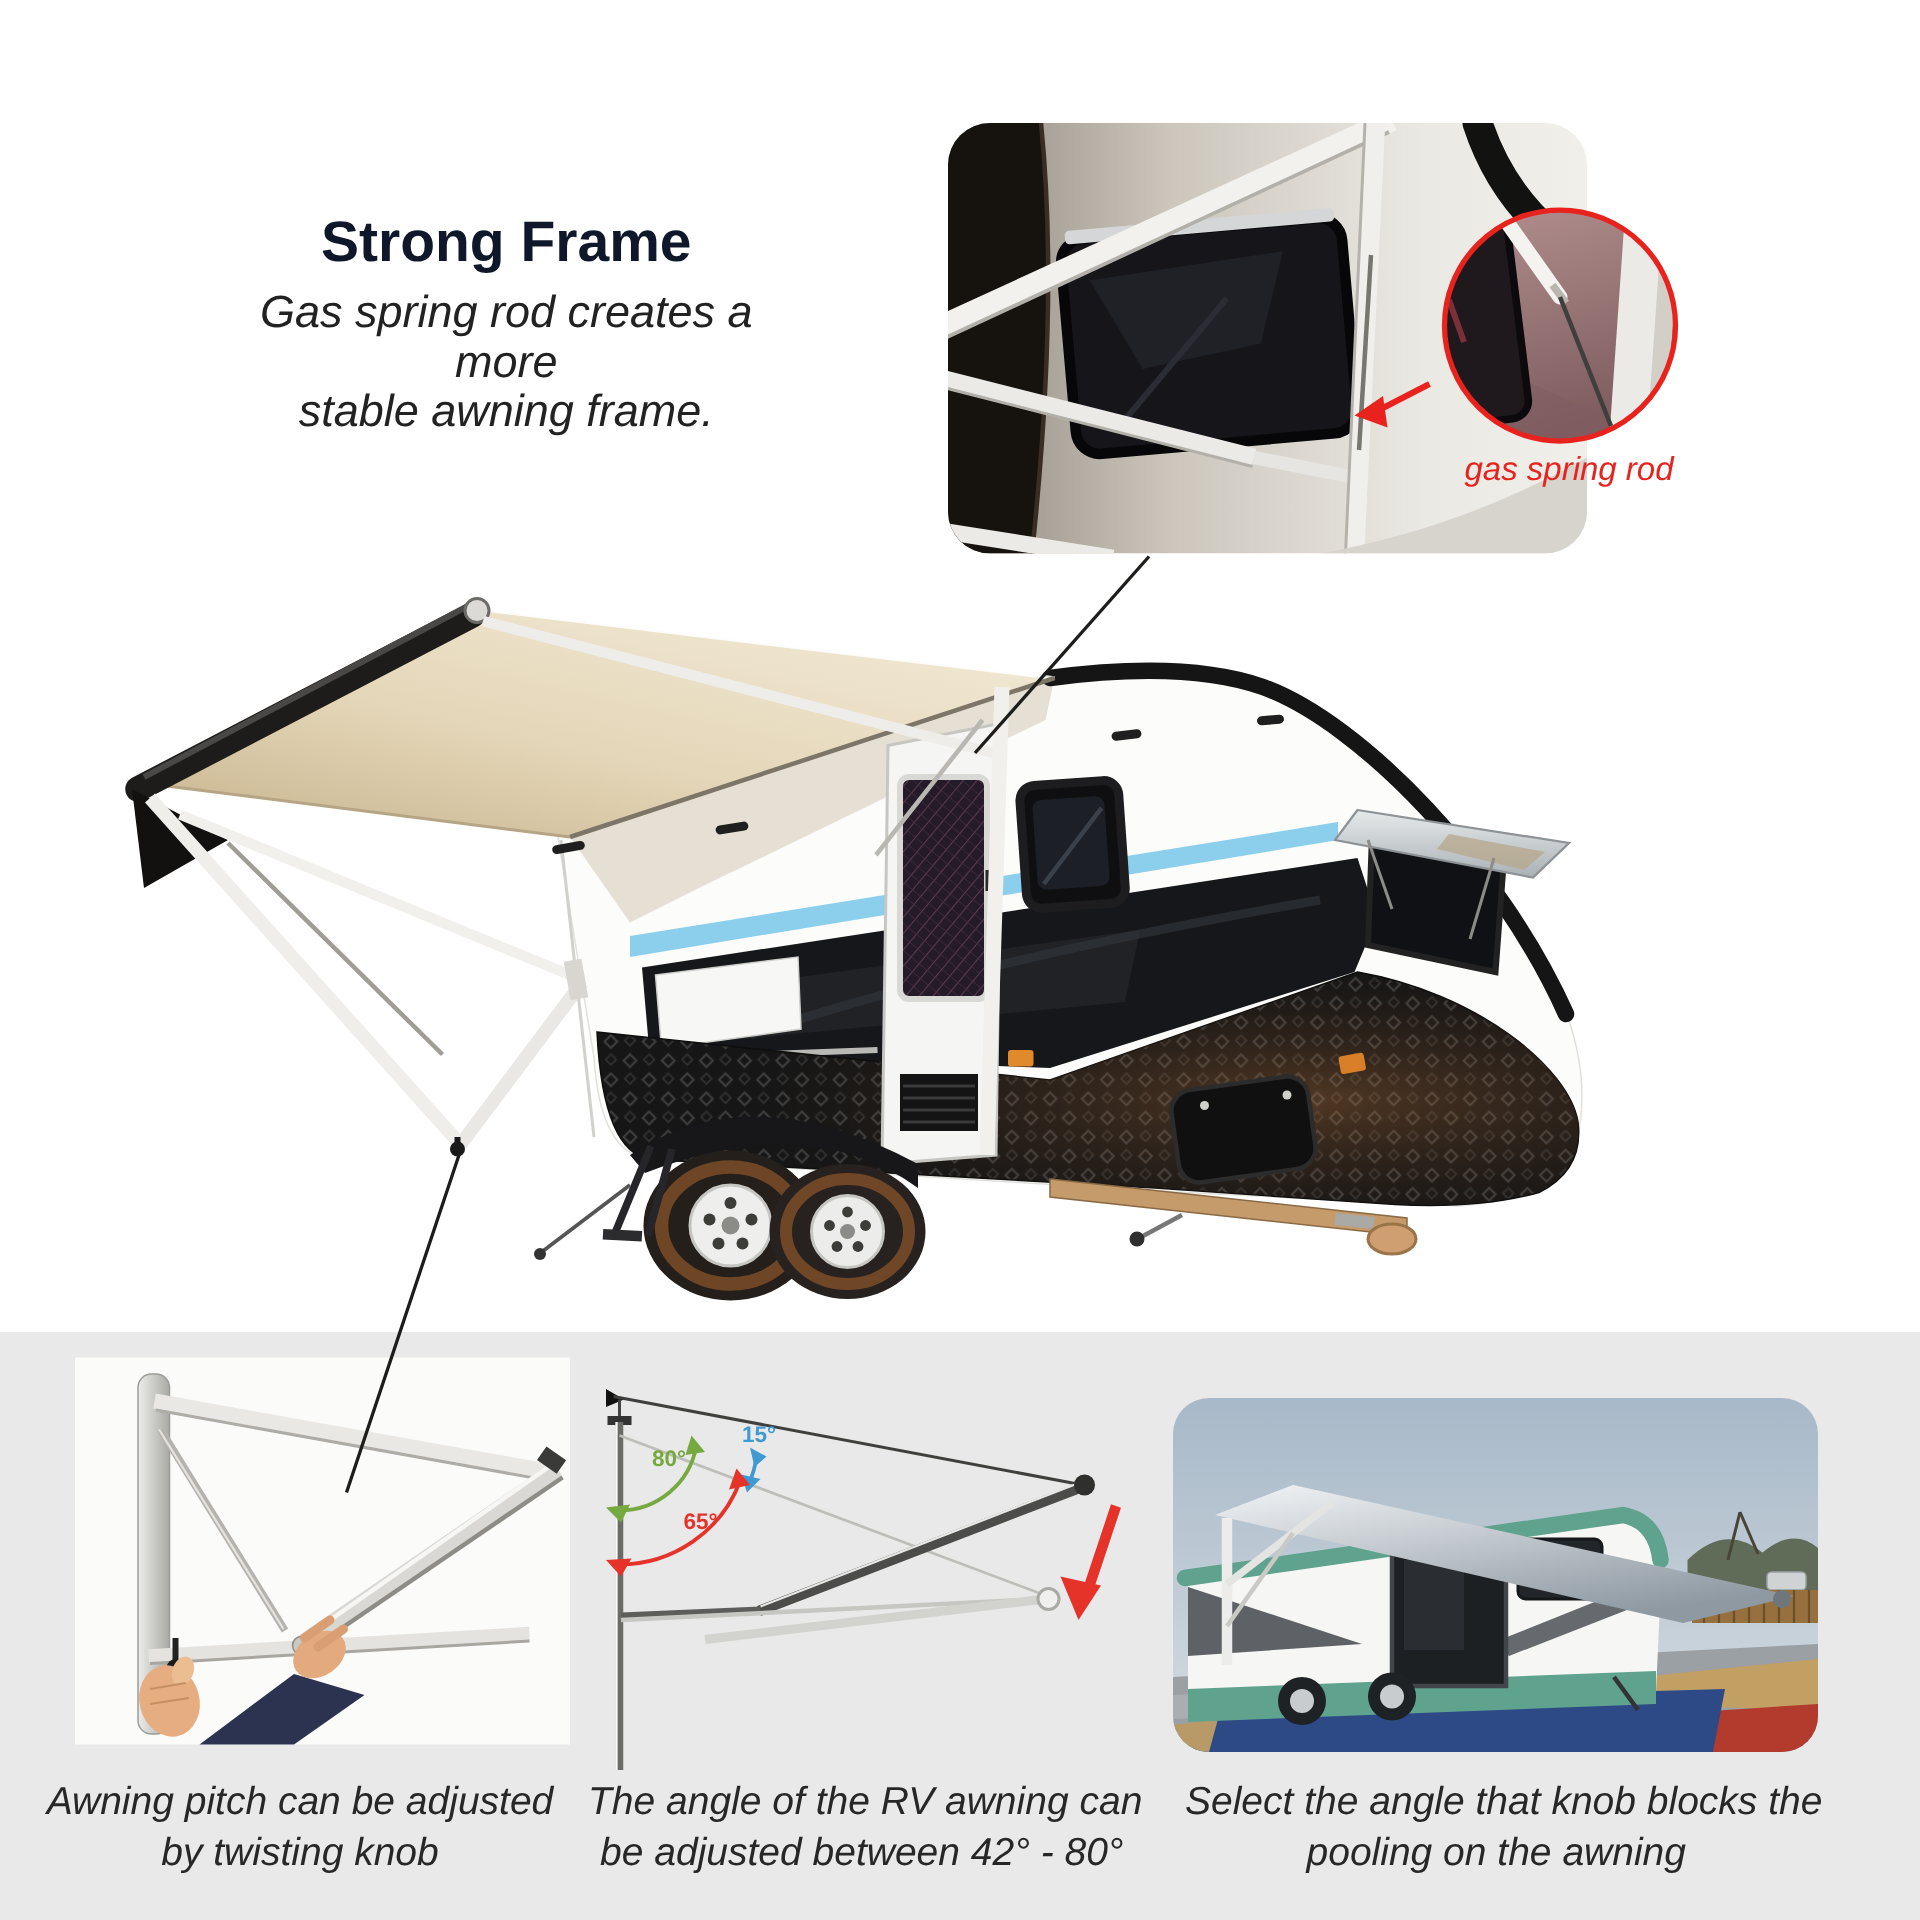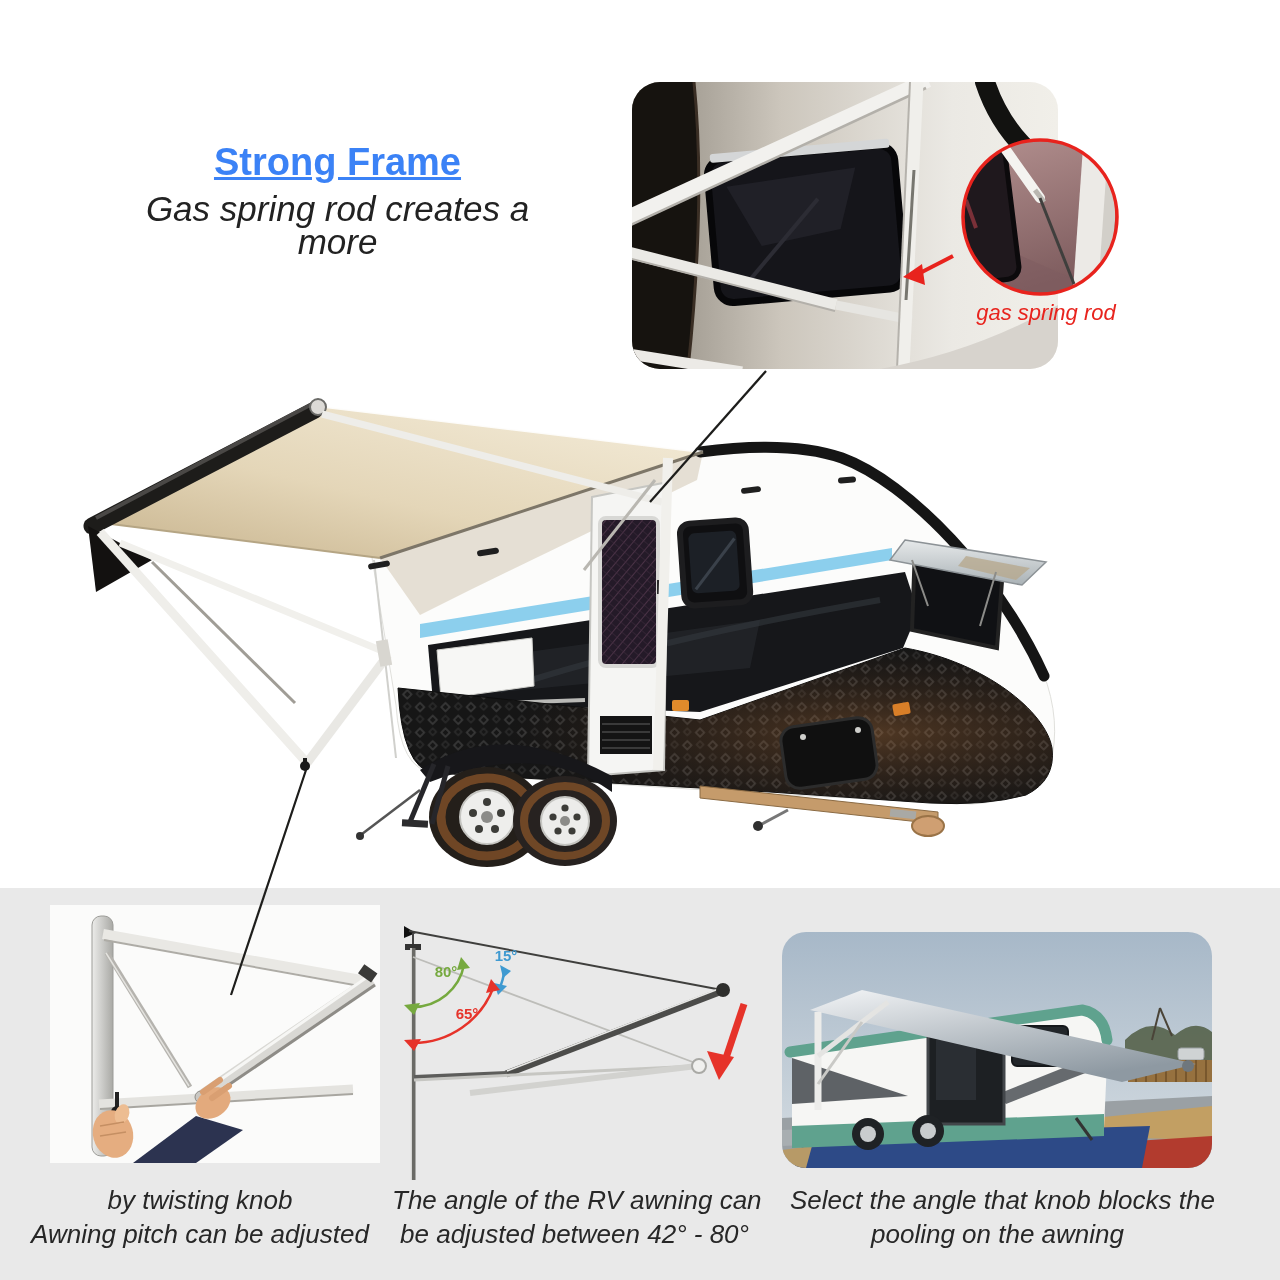--- a/index.html
+++ b/index.html
@@ -1,22 +1,22 @@
 <!DOCTYPE html>
 <html><head>
 <meta charset="utf-8">
 <style>
   html,body{margin:0;padding:0;background:#ffffff;}
   .canvas{position:relative;width:1280px;height:1280px;background:#ffffff;overflow:hidden;
           font-family:"Liberation Sans", sans-serif;}
   svg{position:absolute;left:0;top:0;}
   svg text{font-family:"Liberation Sans", sans-serif;}
   .feature-block{position:absolute;left:135px;top:141px;width:405px;text-align:center;}
-  .feature-title{font-size:38px;font-weight:bold;color:#3b82f6;letter-spacing:0px;text-decoration:underline;}
-  .feature-sub{margin-top:8px;font-size:35px;font-style:italic;color:#222222;line-height:33px;}
+  .feature-title{font-size:38px;font-weight:bold;color:#0f172a;letter-spacing:0px;}
+  .feature-sub{margin-top:8px;font-size:30px;font-style:italic;color:#222222;line-height:33px;}
   .caption{position:absolute;font-size:26px;font-style:italic;color:#272727;line-height:34px;text-align:center;}
   .caption div{white-space:nowrap;}
   .cap-left{left:20px;top:1183px;width:360px;}
   .cap-mid{left:392px;top:1183px;width:365px;}
   .cap-right{left:790px;top:1183px;width:415px;}
 </style>
 </head>
 <body>
 
 <div class="canvas">
@@ -361,26 +361,27 @@
   </g>
 
   <line x1="766" y1="371" x2="650" y2="502" stroke="#1d1d1b" stroke-width="2.2"></line>
   <line x1="306" y1="770" x2="231" y2="995" stroke="#1d1d1b" stroke-width="2.2"></line>
 </svg>
 
 <div class="feature-block">
   <div class="feature-title">Strong Frame</div>
   <div class="feature-sub">
     <div>Gas spring rod creates a more</div>
+    <div>stable awning frame.</div>
   </div>
 </div>
 
 <div class="caption cap-left">
+  <div>Awning pitch can be adjusted</div>
   <div>by twisting knob</div>
-  <div>Awning pitch can be adjusted</div>
 </div>
 <div class="caption cap-mid">
   <div>The angle of the RV awning can</div>
   <div>be adjusted between 42° - 80°</div>
 </div>
 <div class="caption cap-right">
   <div>Select the angle that knob blocks the</div>
   <div>pooling on the awning</div>
 </div>
 

